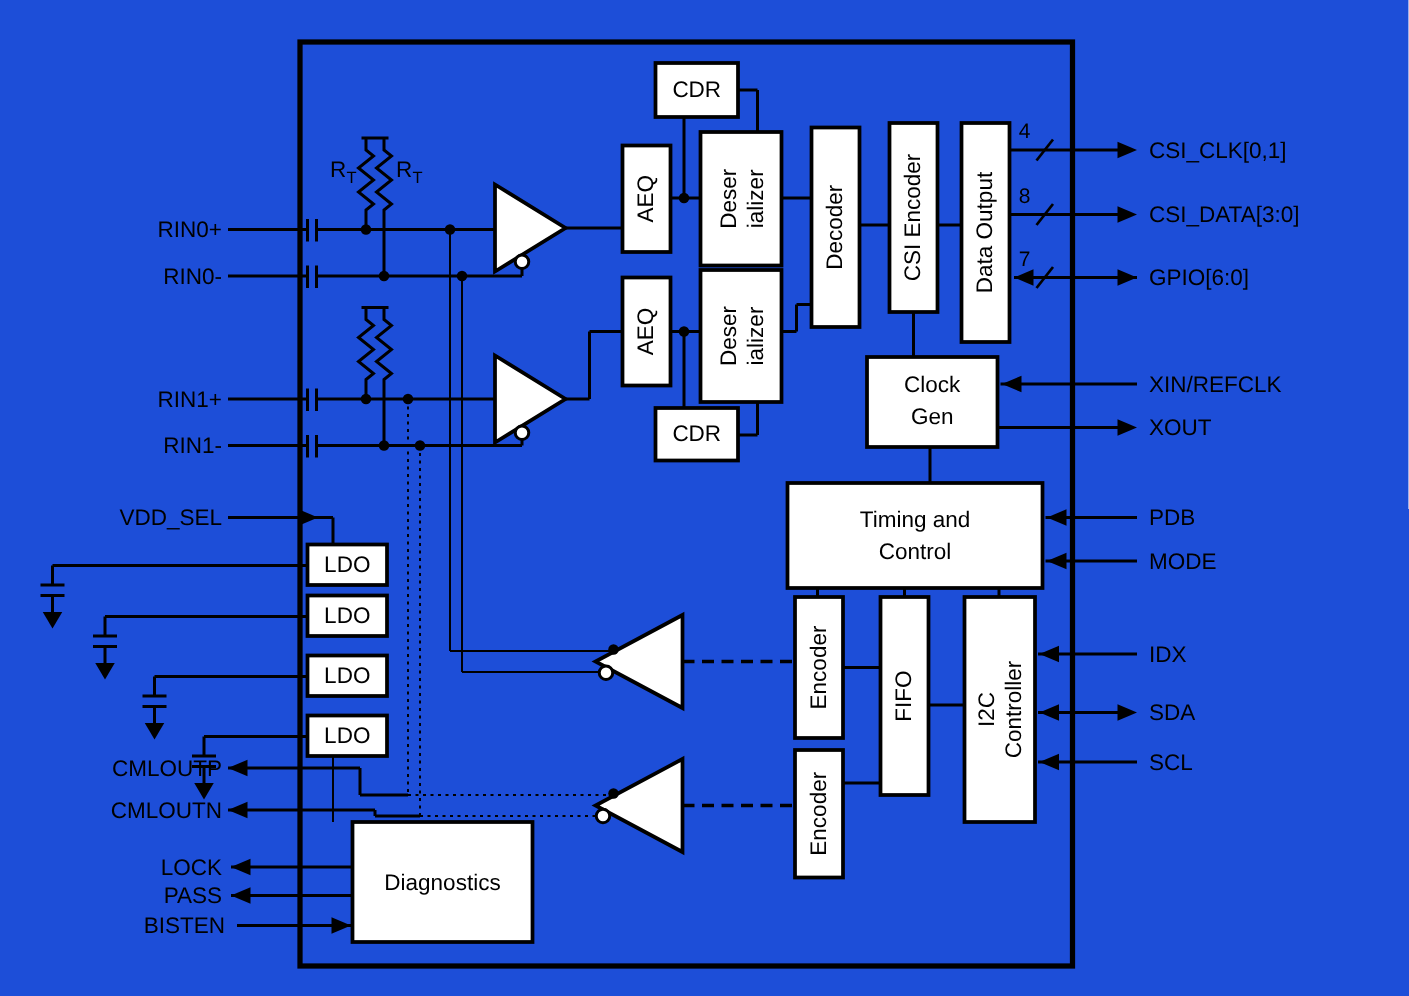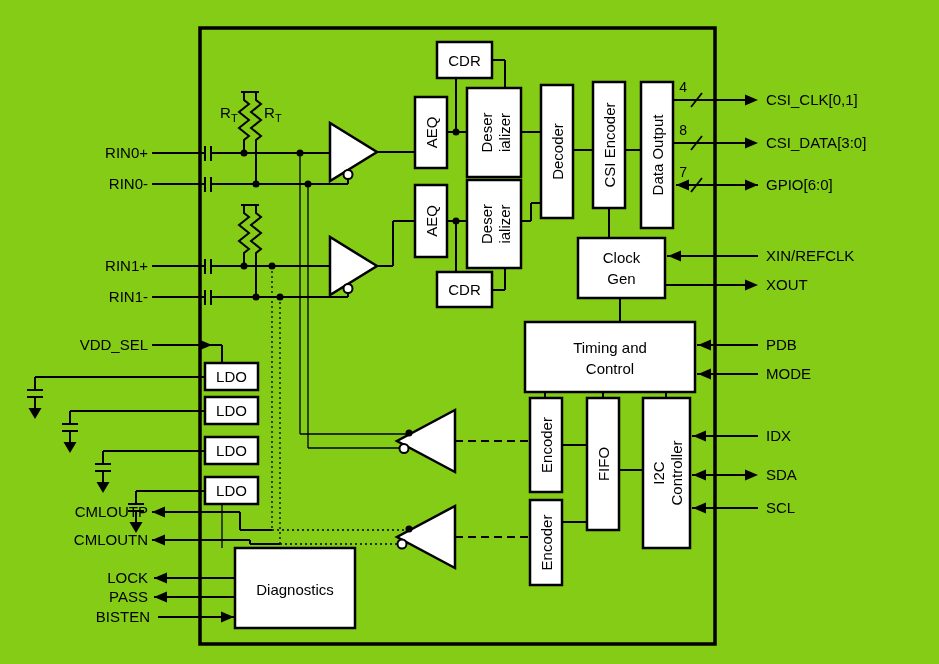--- a/index.html
+++ b/index.html
@@ -1,16 +1,16 @@
 <!DOCTYPE html>
 <html><head>
 <meta charset="utf-8">
 <style>
   html,body{margin:0;padding:0;background:#fff;}
-  .stage{position:relative;width:939px;height:664px;background:#84cc16;overflow:hidden;}
+  .stage{position:relative;width:939px;height:664px;background:#1d4ed8;overflow:hidden;}
   svg{display:block;}
   text{font-family:"Liberation Sans",sans-serif;font-size:15px;fill:#000;}
   .num{font-size:14px;}
   .sub{font-size:11px;}
   .wire{stroke:#000;stroke-width:2;fill:none;}
   .wire-thin{stroke:#000;stroke-width:1.3;fill:none;}
   .wire-dotted{stroke:#000;stroke-width:1.3;fill:none;stroke-dasharray:2 3;}
   .wire-dashed{stroke:#000;stroke-width:2.2;fill:none;stroke-dasharray:8 5;}
   .slash{stroke:#000;stroke-width:1.8;fill:none;}
   .box{fill:#fff;stroke:#000;stroke-width:2.5;}

